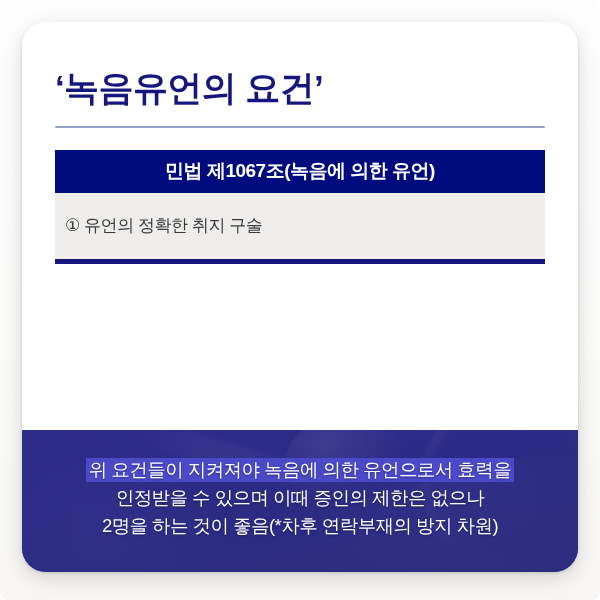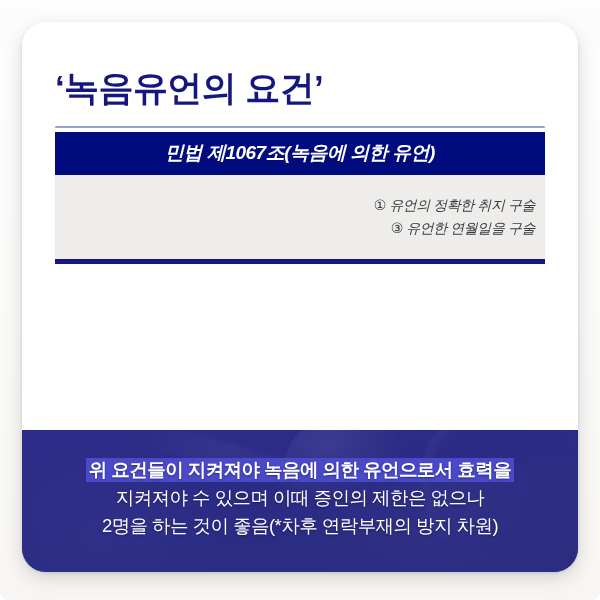--- a/index.html
+++ b/index.html
@@ -73,46 +73,45 @@
 
   .divider {
     margin-top: 19px;
     height: 2px;
     background: #98a1c6;
     border-radius: 1px;
   }
 
   
   .lawbox {
-    margin-top: 4px;
+    margin-top: 22px;
     border-bottom: 5px solid #15177e;
     background: #eeeeee;
     box-sizing: border-box;
-    font-style: italic;
   }
 
   .lawbox-header {
     background: #000b7e;
     color: #ffffff;
     text-align: center;
     font-size: 19px;
     font-weight: 800;
     letter-spacing: -0.5px;
     padding: 8px 4px 9px;
     white-space: nowrap;
   }
 
   .lawbox-body {
     background: #eeedec;
     padding: 19px 10px 19px;
   }
 
   .lawbox-item {
-    text-align: right;
-    font-size: 14px;
+    text-align: left;
+    font-size: 17px;
     line-height: 1.62;
     letter-spacing: -0.45px;
     color: #3a3a3a;
     white-space: nowrap;
   }
 
   
   .card-bottom {
     position: relative;
     flex: 1 1 auto;
@@ -213,21 +212,21 @@
 
   .bt-line {
     font-size: 18.5px;
     line-height: 1.52;
     letter-spacing: -0.55px;
     color: #ffffff;
     white-space: nowrap;
     text-shadow: 0 1px 2px rgba(10,10,50,0.45);
   }
   .bt-line.emph {
-    font-weight: 700;
+    font-weight: 400;
     margin-bottom: 0;
   }
   .bt-line.emph .hl {
     background: #4a49c8;
     box-decoration-break: clone;
     -webkit-box-decoration-break: clone;
     padding: 1px 3px 2px;
   }
 </style>
 </head>
@@ -243,41 +242,40 @@
 
 
       <div class="divider"></div>
 
       <div class="lawbox">
 
         <div class="lawbox-header">민법 제1067조(녹음에 의한 유언)</div>
 
         <div class="lawbox-body">
           <div class="lawbox-item">① 유언의 정확한 취지 구술</div>
-          <div class="lawbox-item">③ 유언한 연월일을 구술</div>
         </div>
 
       </div>
     </div>
 
     <div class="card-bottom">
 
       <div class="bg-photo">
         <div class="glow-left"></div>
         <div class="gavel-handle"></div>
         <div class="gavel-head"></div>
         <div class="scale-arc"></div>
         <div class="sweep"></div>
       </div>
       <div class="bg-overlay"></div>
 
       <div class="bottom-text">
         <div class="bt-line emph">
           <span class="hl">위 요건들이 지켜져야 녹음에 의한 유언으로서 효력을</span>
         </div>
-        <div class="bt-line">지켜져야 수 있으며 이때 증인의 제한은 없으나</div>
+        <div class="bt-line">인정받을 수 있으며 이때 증인의 제한은 없으나</div>
         <div class="bt-line">2명을 하는 것이 좋음(*차후 연락부재의 방지 차원)</div>
       </div>
 
     </div>
 
   </div>
 </div>
 
 </body></html>

